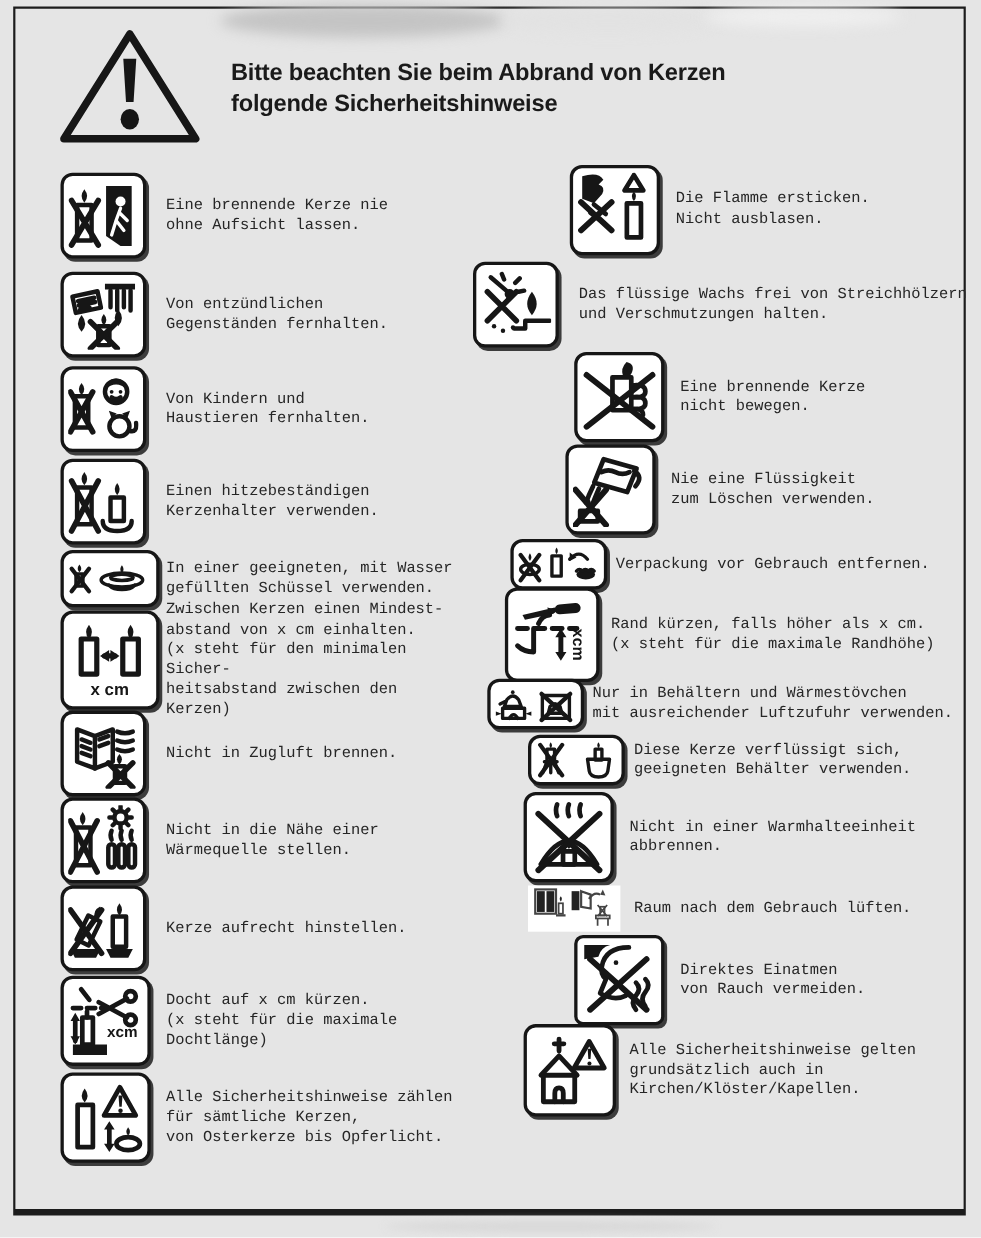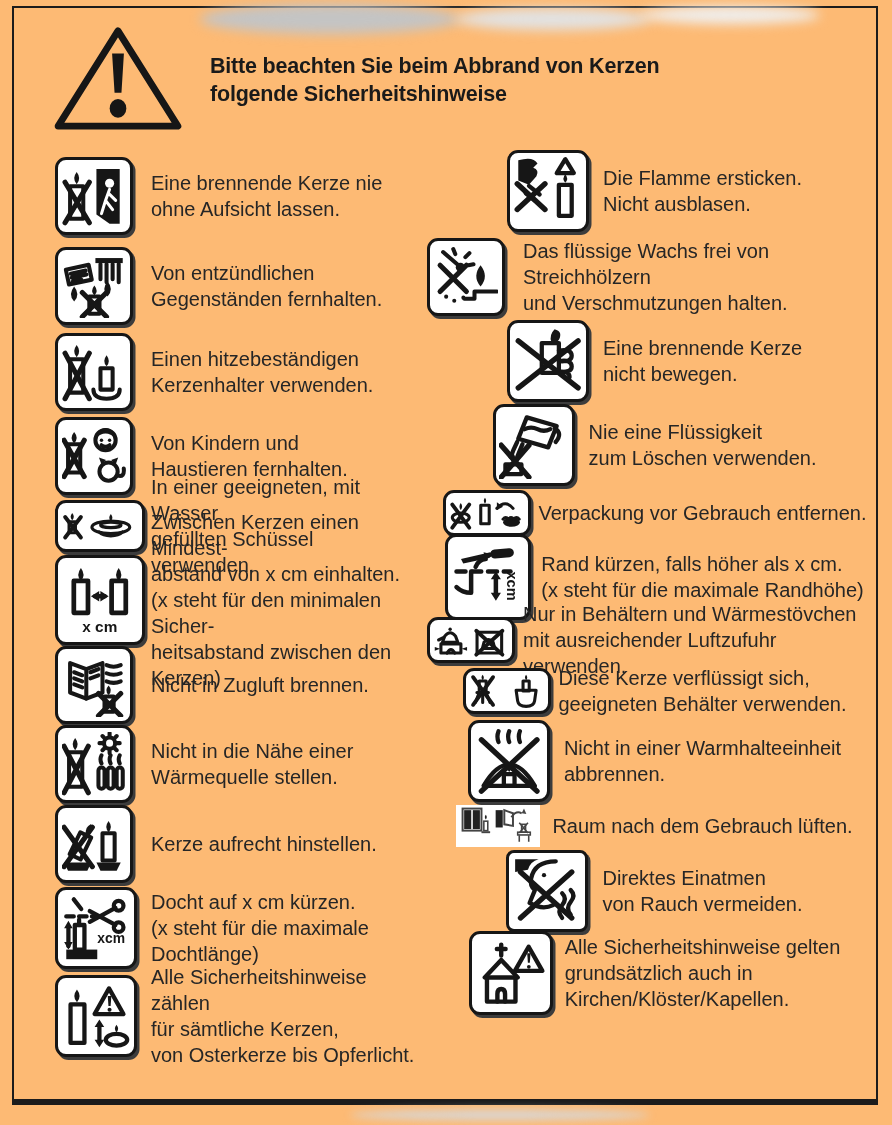--- a/index.html
+++ b/index.html
@@ -1,34 +1,34 @@
 <!DOCTYPE html>
 <html><head>
 <meta charset="utf-8">
 <style>
   html,body{margin:0;padding:0;background:#fff;}
-  .stage{position:relative;width:892px;height:1125px;background:#fdba74;overflow:hidden;
+  .stage{position:relative;width:892px;height:1125px;background:#e5e5e5;overflow:hidden;
          font-family:"Liberation Sans","DejaVu Sans",sans-serif;color:#222;}
   .page-border{position:absolute;left:12px;top:6px;right:14px;bottom:20px;
                border:2px solid #1c1c1c;border-bottom-width:6px;pointer-events:none;}
   .artifact{position:absolute;border-radius:50%;filter:blur(6px);}
   .header-triangle{position:absolute;left:52px;top:26px;width:132px;height:106px;}
   .page-title{position:absolute;left:210px;top:53px;margin:0;font-size:21.5px;line-height:1.28;
               font-weight:bold;color:#1a1a1a;white-space:pre-line;letter-spacing:-0.2px;}
   .col{position:absolute;display:flex;flex-direction:column;}
   .col-left{left:55px;top:150px;width:366px;}
   .col-right{left:427px;top:148px;width:455px;align-items:center;}
   .row{display:flex;align-items:center;}
   .iconcell{width:96px;flex:none;display:flex;align-items:center;}
   .frame{border:3px solid #161616;border-radius:11px;background:#fff;
          box-shadow:2.5px 3px 0 #3c3c3c;display:flex;align-items:center;justify-content:center;flex:none;}
   .frame.sq{border-radius:8px;}
   .frame.plain{border:none;box-shadow:none;border-radius:0;}
   .frame svg{width:90%;height:90%;}
-  .itemtext{font-size:20px;line-height:1.3;white-space:pre-line;color:#262626;}
+  .itemtext{font-size:14px;line-height:1.3;white-space:pre-line;color:#262626;font-family:Liberation Mono, monospace;}
   
   svg .s{fill:none;stroke:#161616;stroke-width:4;stroke-linecap:round;stroke-linejoin:round;}
   svg .f{fill:#161616;stroke:none;}
   svg .x{fill:none;stroke:#161616;stroke-width:5;stroke-linecap:round;}
   svg .t{font-family:"Liberation Sans",sans-serif;font-weight:bold;font-size:13px;fill:#161616;}
   svg .w{fill:none;stroke:#ffffff;stroke-width:3;stroke-linecap:round;stroke-linejoin:round;}
 </style>
 </head>
 <body>
 
@@ -86,53 +86,53 @@
       </div>
         </div>
       <div class="itemtext">Von entzündlichen
 Gegenständen fernhalten.</div>
     </div>
 
     <div class="row" style="height:84px">
       <div class="iconcell">
           <div class="frame" style="width:72px;height:72px">
         <svg viewBox="0 0 64 64">
-          <path class="f" d="M14.5 5 q5 6.5 0 12 q-5 -5.5 0 -12"></path>
-          <rect class="s" x="8" y="19" width="13" height="33"></rect>
-          <path class="x" d="M3 13 L27 58 M27 13 L3 58"></path>
-          <path class="f" d="M44 15 q4.5 6 0 11 q-4.5 -5 0 -11"></path>
-          <rect class="s" x="38" y="28" width="12" height="21" stroke-width="3.5"></rect>
-          <path class="s" d="M31 49 q0 9 13 9 t13 -9" stroke-width="3.5"></path>
-        </svg>
-      </div>
-        </div>
-      <div class="itemtext">Einen hitzebeständigen
-Kerzenhalter verwenden.</div>
-    </div>
-
-    <div class="row" style="height:84px">
-      <div class="iconcell">
-          <div class="frame" style="width:72px;height:72px">
-        <svg viewBox="0 0 64 64">
           <path class="f" d="M12 8 q5 6 0 11 q-5 -5 0 -11"></path>
           <rect class="s" x="6" y="20" width="12" height="28"></rect>
           <path class="x" d="M2 16 L22 52 M22 16 L2 52" stroke-width="4.5"></path>
           <circle class="s" cx="43" cy="16" r="10" stroke-width="3"></circle>
           <path class="f" d="M33 14 q2 -10 10 -10 q8 0 10 10 q-5 -4.5 -10 -4.5 t-10 4.5"></path>
           <circle class="f" cx="39" cy="16" r="1.7"></circle>
               <circle class="f" cx="47" cy="16" r="1.7"></circle>
           <path class="s" d="M39 21 q4 3 8 0" stroke-width="2"></path>
           <circle class="s" cx="46" cy="47" r="9" stroke-width="3"></circle>
           <path class="f" d="M39 40 l-2.5 -7 l7 2.5 z M53 40 l2.5 -7 l-7 2.5 z"></path>
           <path class="s" d="M55 51 q7 2 6 -7" stroke-width="3"></path>
         </svg>
       </div>
         </div>
       <div class="itemtext">Von Kindern und
 Haustieren fernhalten.</div>
+    </div>
+
+    <div class="row" style="height:84px">
+      <div class="iconcell">
+          <div class="frame" style="width:72px;height:72px">
+        <svg viewBox="0 0 64 64">
+          <path class="f" d="M14.5 5 q5 6.5 0 12 q-5 -5.5 0 -12"></path>
+          <rect class="s" x="8" y="19" width="13" height="33"></rect>
+          <path class="x" d="M3 13 L27 58 M27 13 L3 58"></path>
+          <path class="f" d="M44 15 q4.5 6 0 11 q-4.5 -5 0 -11"></path>
+          <rect class="s" x="38" y="28" width="12" height="21" stroke-width="3.5"></rect>
+          <path class="s" d="M31 49 q0 9 13 9 t13 -9" stroke-width="3.5"></path>
+        </svg>
+      </div>
+        </div>
+      <div class="itemtext">Einen hitzebeständigen
+Kerzenhalter verwenden.</div>
     </div>
 
     <div class="row" style="height:56px">
       <div class="iconcell">
           <div class="frame" style="width:84px;height:46px">
         <svg viewBox="0 0 96 44">
           <path class="f" d="M13 6 q4 5 0 9 q-4 -4 0 -9"></path>
           <rect class="s" x="9" y="17" width="8" height="14" stroke-width="3"></rect>
           <path class="x" d="M4 11 L24 37 M24 11 L4 37" stroke-width="4"></path>
           <path class="f" d="M62 7 q4 5 0 9 q-4 -4 0 -9"></path>

